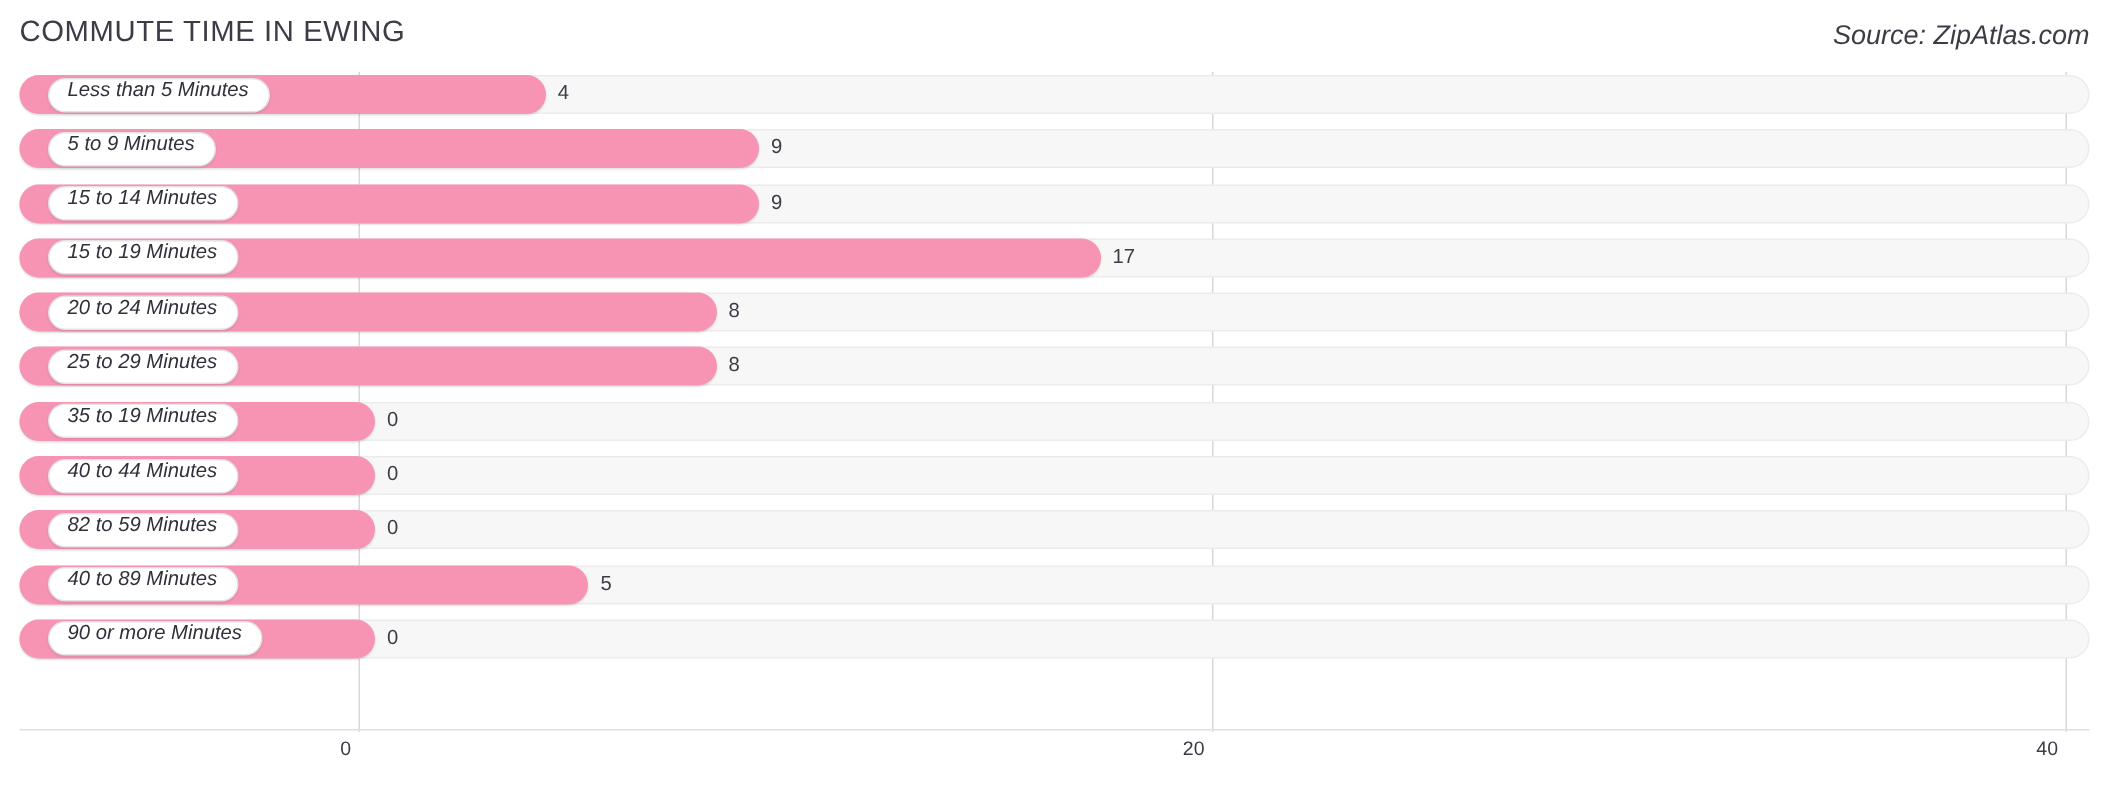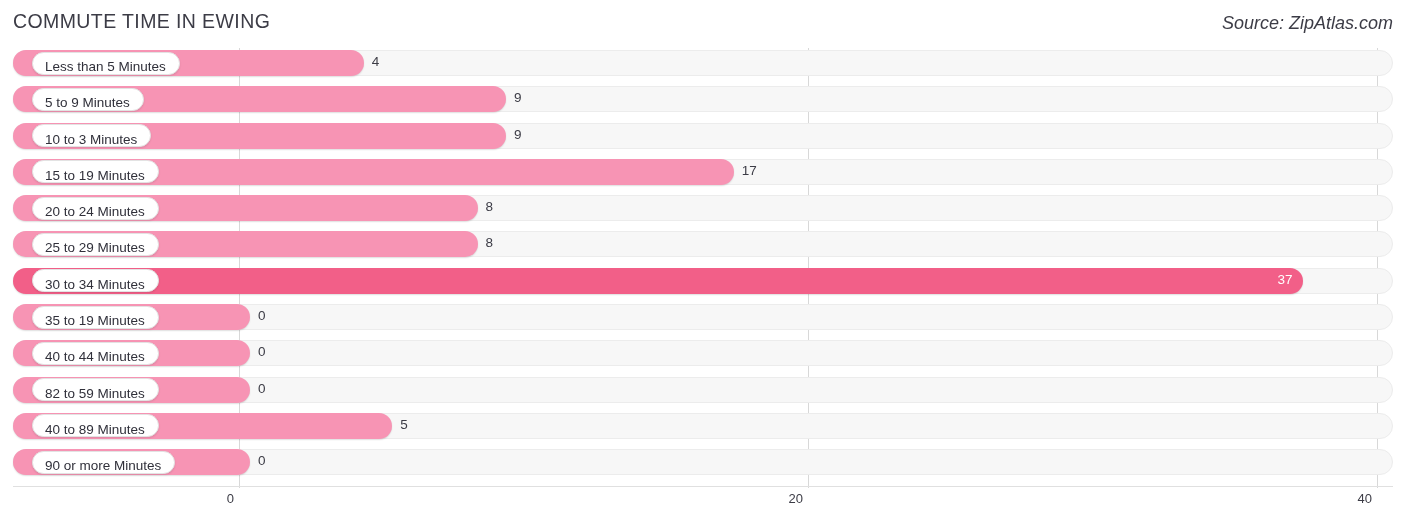--- a/index.html
+++ b/index.html
@@ -114,25 +114,26 @@
   
   .label-pill {
     position: absolute;
     left: 32px;
     top: 3.5px;
     height: 23px;
     background: #ffffff;
     border: 1px solid #e3e3e3;
     border-radius: 12px;
     display: flex;
-    align-items: flex-end;
+    align-items: flex-start;
     padding: 0 13px 0 12px;
     box-sizing: border-box;
     box-shadow: 0 1px 2px rgba(0,0,0,0.10);
     white-space: nowrap;
+    font-style: italic;
   }
   .label-text {
     font-size: 13.5px;
     color: #30303a;
     line-height: 1;
   }
 
   
   .value-out {
     position: absolute;
@@ -206,21 +207,21 @@
           <div class="bar" style="width: 493.05px; background: rgb(247, 148, 180);"></div>
           <div class="label-pill">
             <span class="label-text">5 to 9 Minutes</span>
           </div>
           <div class="value-out" style="left: 514.05px;">9</div>
         </div>
         <div class="row">
           <div class="track"></div>
           <div class="bar" style="width: 493.05px; background: rgb(247, 148, 180);"></div>
           <div class="label-pill">
-            <span class="label-text">10 to 3 Minutes</span>
+            <span class="label-text">15 to 14 Minutes</span>
           </div>
           <div class="value-out" style="left: 514.05px;">9</div>
         </div>
         <div class="row">
           <div class="track"></div>
           <div class="bar" style="width: 720.65px; background: rgb(247, 148, 180);"></div>
           <div class="label-pill">
             <span class="label-text">15 to 19 Minutes</span>
           </div>
           <div class="value-out" style="left: 741.65px;">17</div>
@@ -233,28 +234,20 @@
           </div>
           <div class="value-out" style="left: 485.6px;">8</div>
         </div>
         <div class="row">
           <div class="track"></div>
           <div class="bar" style="width: 464.6px; background: rgb(247, 148, 180);"></div>
           <div class="label-pill">
             <span class="label-text">25 to 29 Minutes</span>
           </div>
           <div class="value-out" style="left: 485.6px;">8</div>
-        </div>
-        <div class="row">
-          <div class="track"></div>
-          <div class="bar" style="width: 1289.65px; background: rgb(242, 95, 136);"></div>
-          <div class="label-pill">
-            <span class="label-text">30 to 34 Minutes</span>
-          </div>
-          <div class="value-in" style="left: 1268.65px; width: 24px;">37</div>
         </div>
         <div class="row">
           <div class="track"></div>
           <div class="bar" style="width: 237px; background: rgb(247, 148, 180);"></div>
           <div class="label-pill">
             <span class="label-text">35 to 19 Minutes</span>
           </div>
           <div class="value-out" style="left: 258px;">0</div>
         </div>
         <div class="row">

